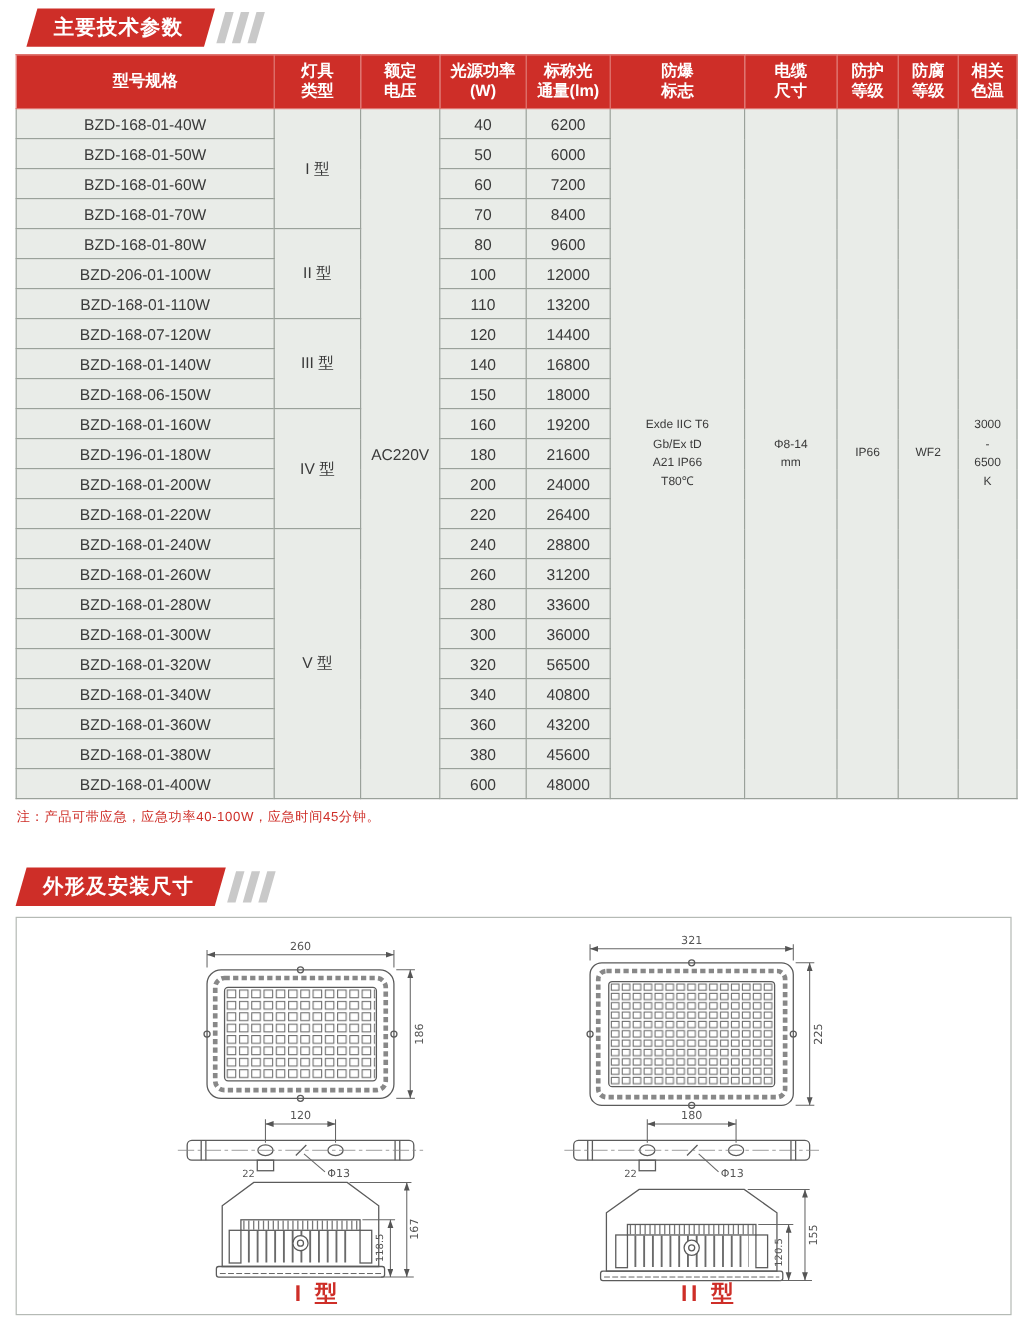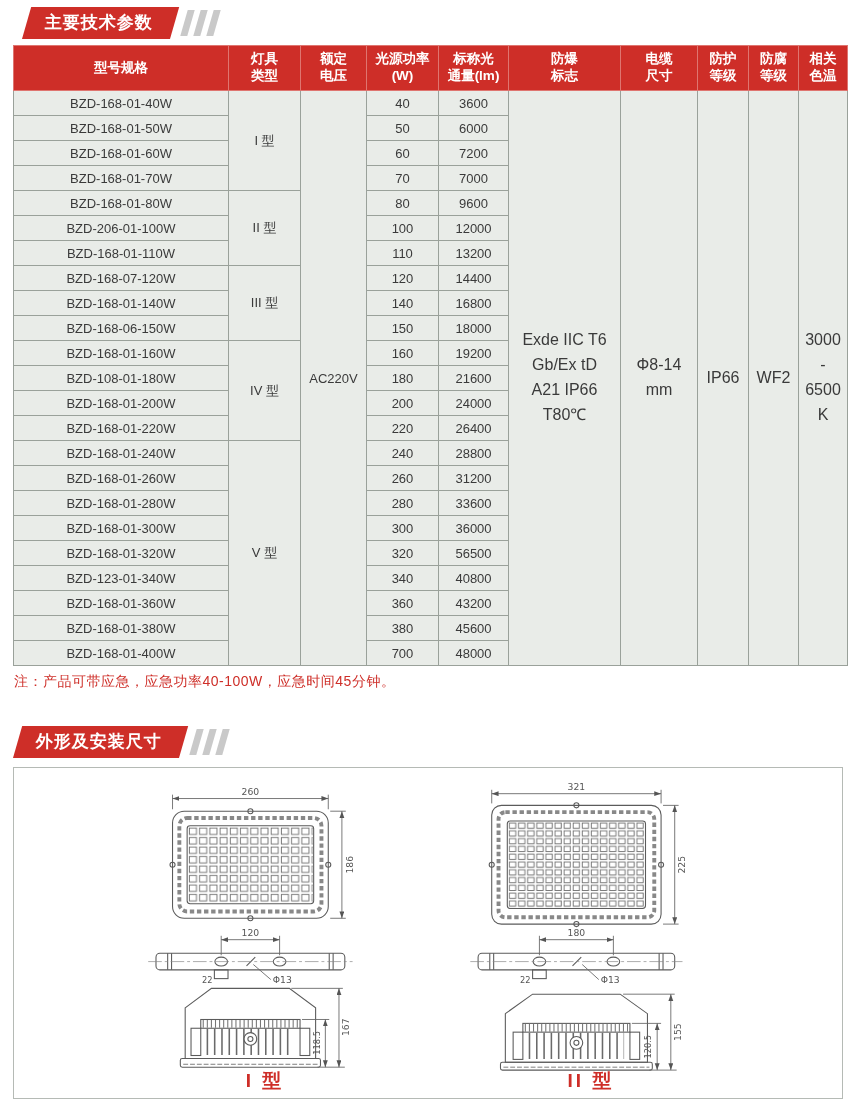--- a/index.html
+++ b/index.html
@@ -18,23 +18,23 @@
 
   :root{--red:#ce2e28;--cellbg:#e9ece8;--cellborder:#9aa19a;}
 
   
   table.spec{border-collapse:collapse;table-layout:fixed;width:834px;margin:7px 0 0 13px;
     font-size:13px;}
   table.spec th{background:var(--red);color:#fff;font-weight:bold;font-size:13.5px;
     height:44px;border:1px solid #df7570;white-space:pre-line;line-height:1.25;padding:0 1px;}
   table.spec td{background:var(--cellbg);border:1px solid var(--cellborder);height:24px;
     text-align:center;vertical-align:middle;white-space:pre-line;color:#3a3a3a;padding:0 2px;}
-  table.spec td.multi{line-height:1.55;font-size:16px;}
-
-  .note{color:var(--red);font-size:14px;margin:7px 0 0 14px;letter-spacing:.5px;}
+  table.spec td.multi{line-height:1.55;font-size:10px;}
+
+  .note{color:var(--red);font-size:11px;margin:7px 0 0 14px;letter-spacing:.5px;}
 
   
   .drawing-box{width:830px;margin:10px 0 0 13px;border:1px solid #b5bab5;background:#fff;
     display:flex;justify-content:center;gap:26px;padding:14px 0 4px 0;box-sizing:border-box;height:332px;}
   .drawing-group{display:flex;flex-direction:column;align-items:center;}
   .drawing-group svg{display:block;}
   .type-label{color:var(--red);font-size:19px;font-weight:bold;letter-spacing:3px;margin-top:-6px;}
   svg text{font-family:"DejaVu Sans",sans-serif;font-size:9.5px;fill:#555;}
   svg text.small{font-size:8.5px;}
 </style>
@@ -101,21 +101,21 @@
       <th>相关
 色温</th>
     </tr>
   </thead>
   <tbody id="spec-tbody">
       <tr>
         <td>BZD-168-01-40W</td>
         <td rowspan="4">I 型</td>
         <td rowspan="23">AC220V</td>
         <td>40</td>
-        <td>3600</td>
+        <td>6200</td>
         <td class="multi" rowspan="23">Exde IIC T6
 Gb/Ex tD
 A21 IP66
 T80℃</td>
         <td class="multi" rowspan="23">Φ8-14
 mm</td>
         <td class="multi" rowspan="23">IP66</td>
         <td class="multi" rowspan="23">WF2</td>
         <td class="multi" rowspan="23">3000
 -
@@ -128,21 +128,21 @@
         <td>6000</td>
       </tr>
       <tr>
         <td>BZD-168-01-60W</td>
         <td>60</td>
         <td>7200</td>
       </tr>
       <tr>
         <td>BZD-168-01-70W</td>
         <td>70</td>
-        <td>7000</td>
+        <td>8400</td>
       </tr>
       <tr>
         <td>BZD-168-01-80W</td>
         <td rowspan="3">II 型</td>
         <td>80</td>
         <td>9600</td>
       </tr>
       <tr>
         <td>BZD-206-01-100W</td>
         <td>100</td>
@@ -169,21 +169,21 @@
         <td>150</td>
         <td>18000</td>
       </tr>
       <tr>
         <td>BZD-168-01-160W</td>
         <td rowspan="4">IV 型</td>
         <td>160</td>
         <td>19200</td>
       </tr>
       <tr>
-        <td>BZD-108-01-180W</td>
+        <td>BZD-196-01-180W</td>
         <td>180</td>
         <td>21600</td>
       </tr>
       <tr>
         <td>BZD-168-01-200W</td>
         <td>200</td>
         <td>24000</td>
       </tr>
       <tr>
         <td>BZD-168-01-220W</td>
@@ -210,37 +210,37 @@
         <td>BZD-168-01-300W</td>
         <td>300</td>
         <td>36000</td>
       </tr>
       <tr>
         <td>BZD-168-01-320W</td>
         <td>320</td>
         <td>56500</td>
       </tr>
       <tr>
-        <td>BZD-123-01-340W</td>
+        <td>BZD-168-01-340W</td>
         <td>340</td>
         <td>40800</td>
       </tr>
       <tr>
         <td>BZD-168-01-360W</td>
         <td>360</td>
         <td>43200</td>
       </tr>
       <tr>
         <td>BZD-168-01-380W</td>
         <td>380</td>
         <td>45600</td>
       </tr>
       <tr>
         <td>BZD-168-01-400W</td>
-        <td>700</td>
+        <td>600</td>
         <td>48000</td>
       </tr>
     </tbody>
 </table>
 
 <div class="note">注：产品可带应急，应急功率40-100W，应急时间45分钟。</div>
 
 <div class="banner-row second">
   <div class="banner-box">
     <span class="banner-text">外形及安装尺寸</span>

